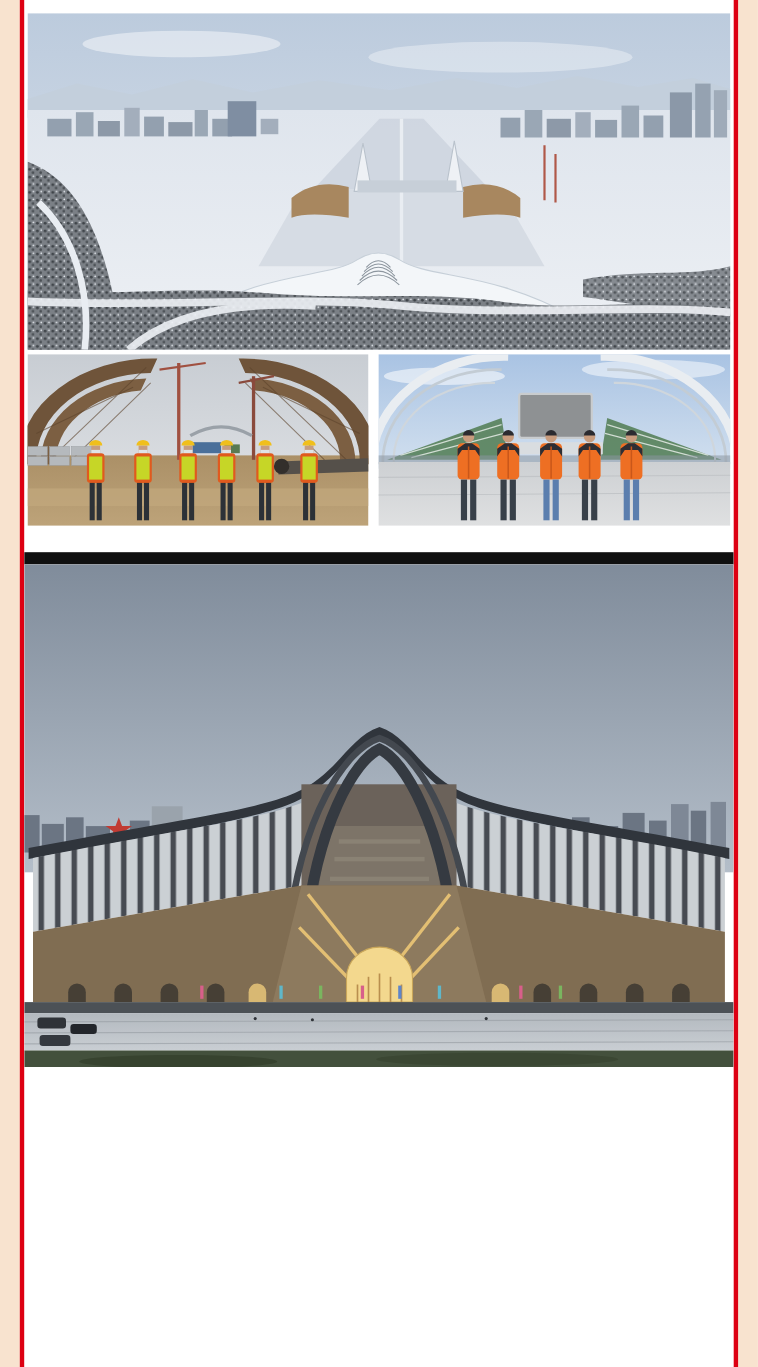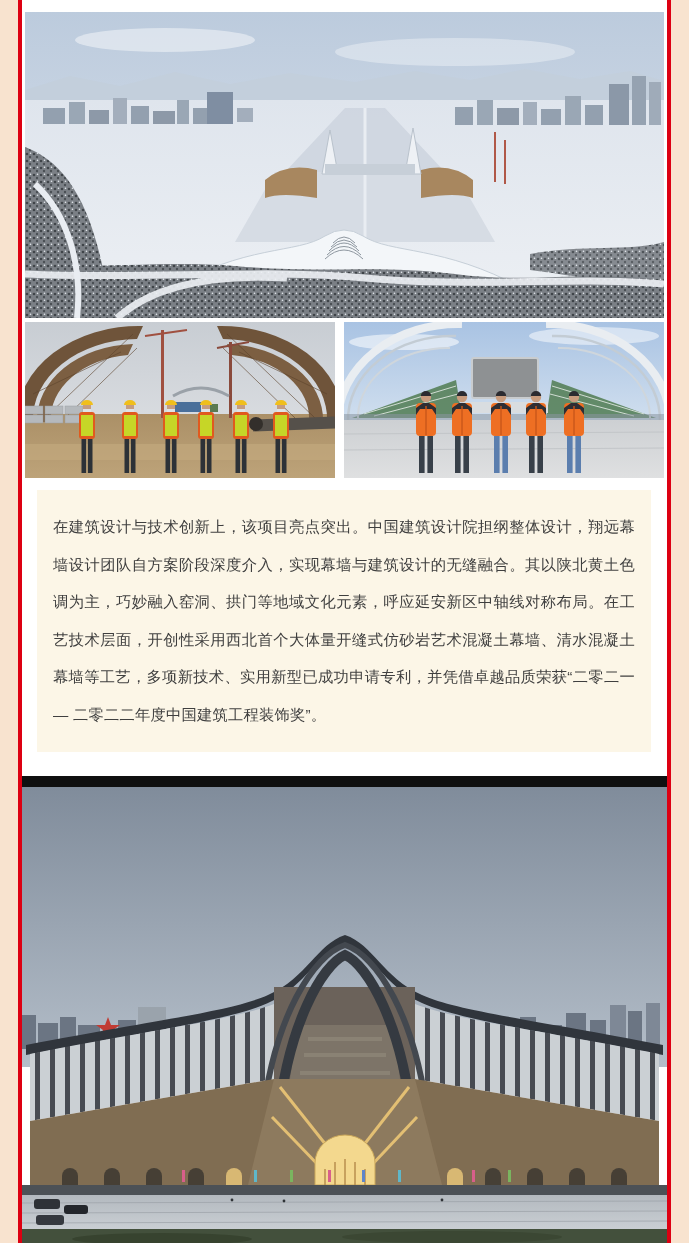--- a/index.html
+++ b/index.html
@@ -238,23 +238,20 @@
         <path d="M0,112 L320,110 M0,128 L320,126" stroke="#c2c5c8" stroke-width="1" fill="none"></path>
 
         <use href="#manA" x="82"></use>
           <use href="#manA" x="118"></use>
           <use href="#manB" x="157"></use>
         <use href="#manA" x="192"></use>
           <use href="#manB" x="230"></use>
       </svg>
     </div>
 
-    <div class="text-block">
-      <p>在建筑设计与技术创新上，该项目亮点突出。中国建筑设计院担纲整体设计，翔远幕墙设计团队自方案阶段深度介入，实现幕墙与建筑设计的无缝融合。其以陕北黄土色调为主，巧妙融入窑洞、拱门等地域文化元素，呼应延安新区中轴线对称布局。在工艺技术层面，开创性采用西北首个大体量开缝式仿砂岩艺术混凝土幕墙、清水混凝土幕墙等工艺，多项新技术、实用新型已成功申请专利，并凭借卓越品质荣获“二零二一 — 二零二二年度中国建筑工程装饰奖”。</p>
-    </div>
 
     <div class="section-divider"></div>
 
     <div class="bottom-photo">
       <svg viewBox="0 0 645 457" width="645" height="457">
         <defs>
           <linearGradient id="bsky" x1="0" y1="0" x2="0" y2="1">
             <stop offset="0" stop-color="#808c9b"></stop>
               <stop offset="1" stop-color="#b4bec9"></stop>
           </linearGradient>

